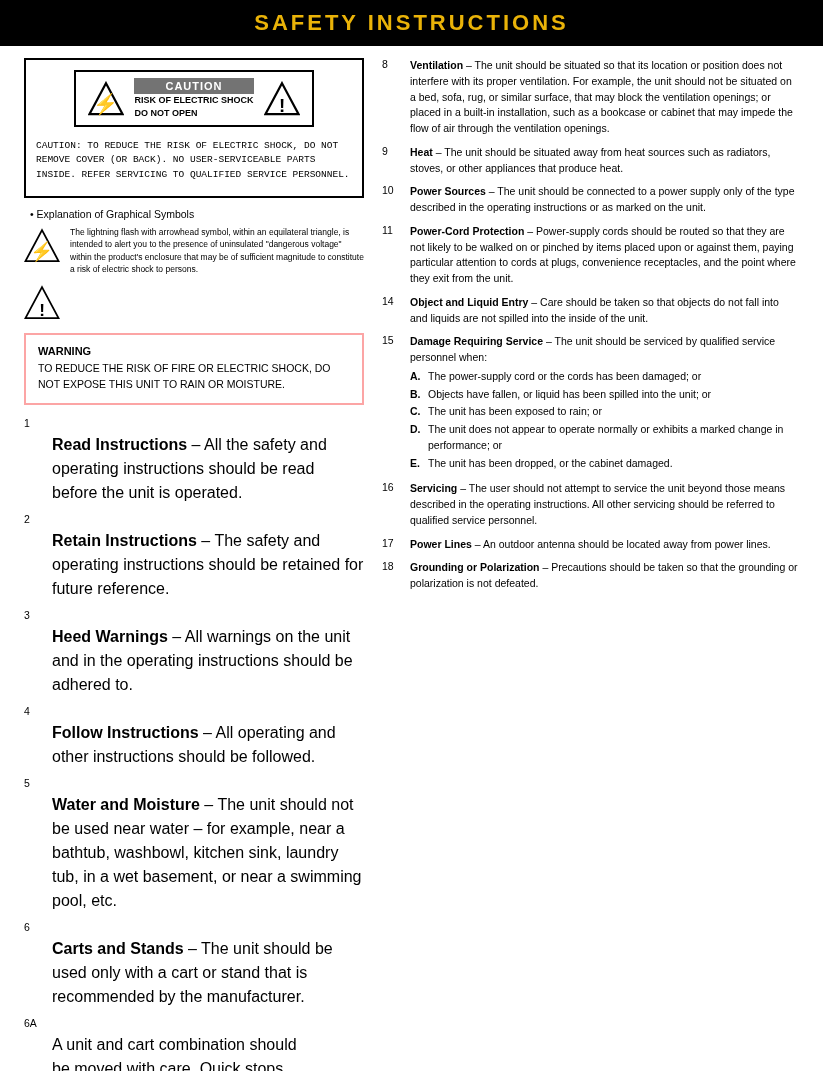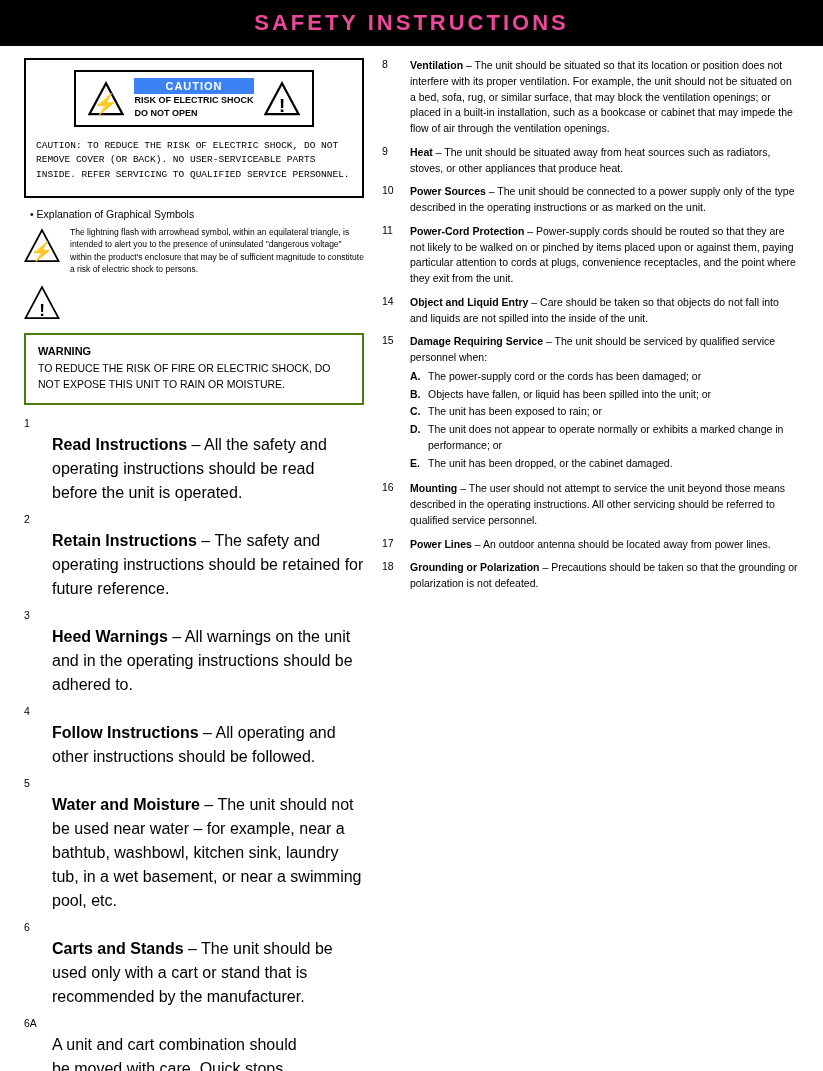--- a/index.html
+++ b/index.html
@@ -7,21 +7,21 @@
       background: #fff;
       font-family: Arial, Helvetica, sans-serif;
       font-size: 11px;
       color: #000;
       width: 823px;
       min-height: 1071px;
       padding: 0;
     }
     .header {
       background: #000;
-      color: #ec4899;
+      color: #eab308;
       text-align: center;
       font-size: 22px;
       font-weight: bold;
       letter-spacing: 3px;
       padding: 10px 0;
       margin-bottom: 12px;
     }
     .main-content {
       display: flex;
       gap: 18px;
@@ -46,21 +46,21 @@
     .caution-inner {
       border: 2px solid #000;
       background: #fff;
       padding: 6px 12px;
       display: flex;
       align-items: center;
       gap: 10px;
       margin-bottom: 8px;
     }
     .caution-label {
-      background: #3b82f6;
+      background: #737373;
       color: #fff;
       font-weight: bold;
       font-size: 11px;
       text-align: center;
       padding: 2px 26px;
       letter-spacing: 1px;
     }
     .caution-sub {
       font-size: 9px;
       text-align: left;
@@ -93,21 +93,21 @@
     .symbol-row .triangle-icon {
       flex-shrink: 0;
       margin-top: 2px;
     }
     .symbol-text {
       font-size: 8.5px;
       line-height: 1.45;
     }
     
     .warning-box {
-      border: 2px solid #4d7c0f;
+      border: 2px solid #fca5a5;
       padding: 10px 12px;
       margin: 12px 0;
     }
     .warning-title {
       font-weight: bold;
       font-size: 11px;
       margin-bottom: 4px;
     }
     .warning-text {
       font-size: 10.5px;
@@ -359,21 +359,21 @@
                 </li>
               <li>
                   <span class="sub-label">E.</span>
                   <span>The unit has been dropped, or the cabinet damaged.</span>
                 </li>
             </ul>
           </span>
         </li>
         <li class="right-instruction-item">
           <span class="right-inst-num">16</span>
-          <span class="right-inst-text"><strong>Mounting</strong> – The user should not attempt to service the unit beyond those means described in the operating instructions.  All other servicing should be referred to qualified service personnel.</span>
+          <span class="right-inst-text"><strong>Servicing</strong> – The user should not attempt to service the unit beyond those means described in the operating instructions.  All other servicing should be referred to qualified service personnel.</span>
         </li>
         <li class="right-instruction-item">
           <span class="right-inst-num">17</span>
           <span class="right-inst-text"><strong>Power Lines</strong> – An outdoor antenna should be located away from power lines.</span>
         </li>
         <li class="right-instruction-item">
           <span class="right-inst-num">18</span>
           <span class="right-inst-text"><strong>Grounding or Polarization</strong> – Precautions should be taken so that the grounding or polarization is not defeated.</span>
         </li>
       </ul>

